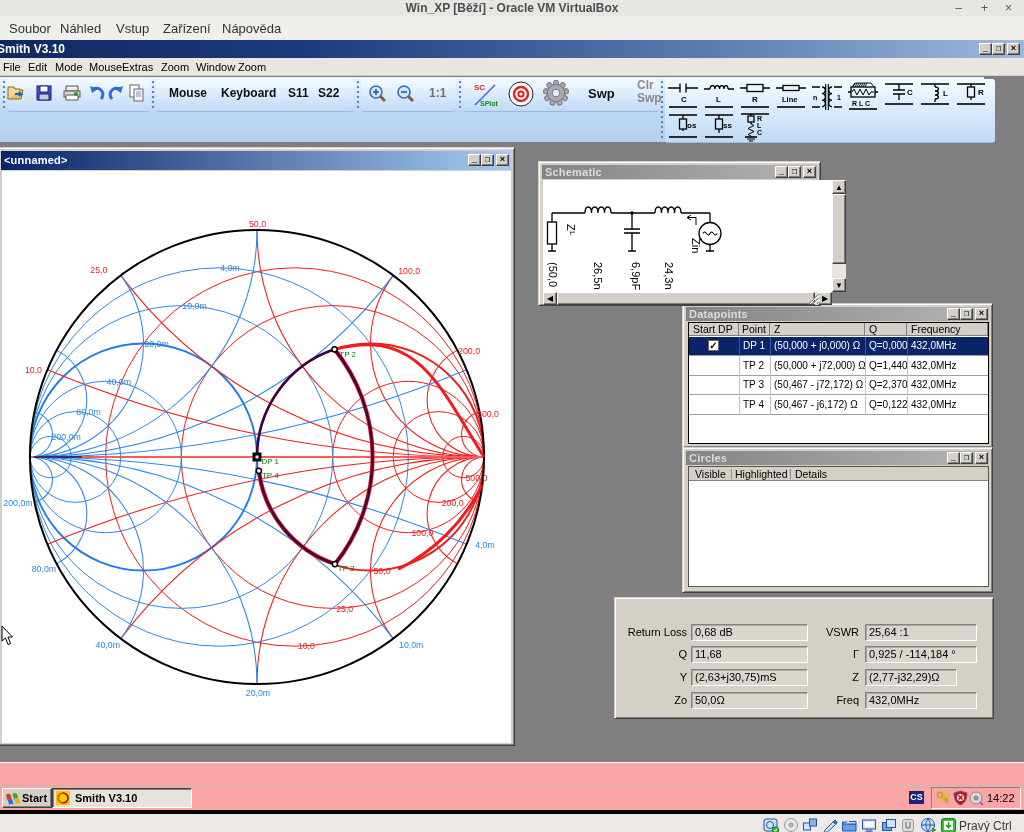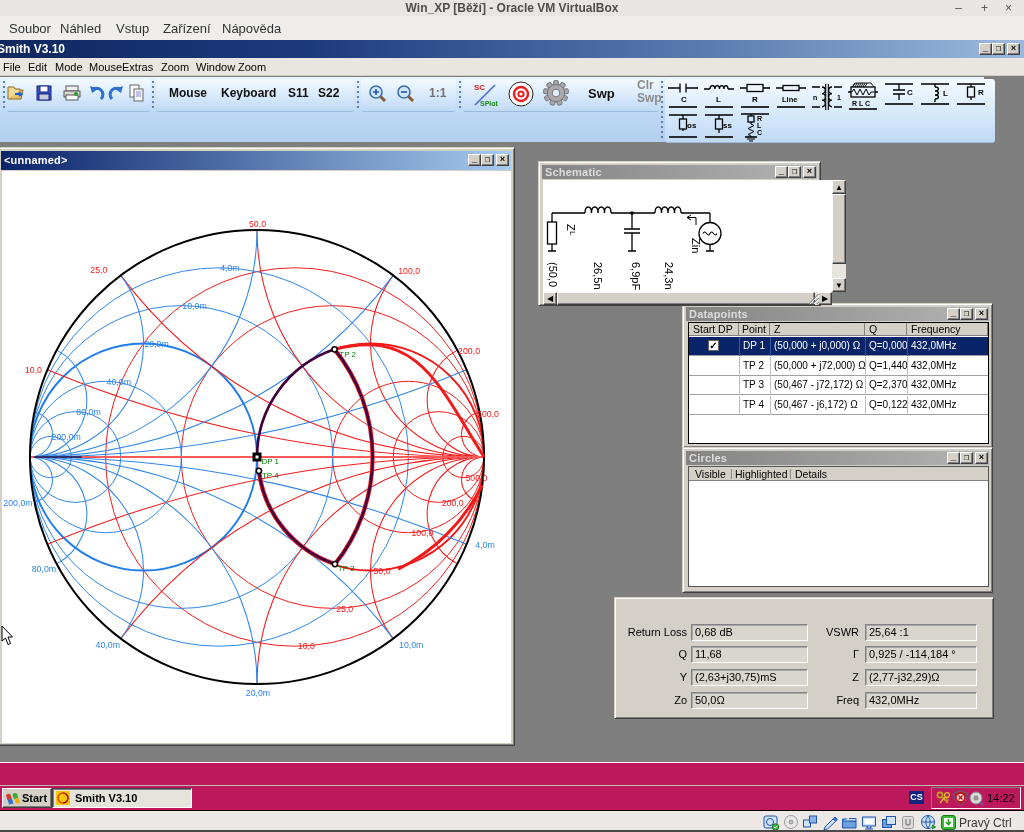--- a/index.html
+++ b/index.html
@@ -29,33 +29,33 @@
 #appmenu{left:0;top:58px;width:1024px;height:18px;background:#e9e6df;font-size:11px;color:#000;border-bottom:1px solid #d0cdc5}
 #appmenu span{position:absolute;top:3px}
 #toolbar{left:0;top:77px;width:984px;height:65px;background:linear-gradient(#eaf4ff, #bed8f4 55%, #b4cfee)}
 .tgrp{position:absolute;top:2px;height:33px;background:linear-gradient(#f4faff,#cfe4fa 70%,#c0d9f4);
  border-radius:3px;border-bottom:1px solid #9cb9dc}
 .tsep{position:absolute;top:4px;height:30px;width:3px;
  background-image:repeating-linear-gradient(#5a83b4 0 2px, transparent 2px 5px);width:2px}
 .tsep2{height:60px}
 .tlab{position:absolute;font-weight:bold;font-size:12px;color:#111;top:9px}
 
-#taskbar{left:0;top:762px;width:1024px;height:48px;background:#be185d;border-top:1px solid #fff}
+#taskbar{left:0;top:762px;width:1024px;height:48px;background:#fca5a5;border-top:1px solid #fff}
 #taskbar .row2line{position:absolute;left:0;top:22px;width:1024px;height:1px;background:#c0bcb4}
 .startbtn{position:absolute;left:2px;top:25px;width:50px;height:20px;background:#d4d0c8;
  border:1px solid #404040;border-top-color:#fff;border-left-color:#fff;box-shadow:inset -1px -1px 0 #808080;
  font-size:12px;font-weight:bold;color:#000}
 .taskbtn{position:absolute;left:52px;top:25px;width:140px;height:20px;background:#e6e3dc;
  border:1px solid #fff;border-top-color:#404040;border-left-color:#404040;box-shadow:inset 1px 1px 0 #808080;
  font-size:11px;font-weight:bold;color:#000}
 .tray{position:absolute;left:931px;top:24px;width:90px;height:22px;border:1px solid #fff;border-top-color:#808080;border-left-color:#808080}
 .cs{position:absolute;left:909px;top:28px;width:15px;height:13px;background:#16247e;color:#fff;font-size:9px;
  font-weight:bold;text-align:center;line-height:13px}
 
-#vbstatus{left:0;top:810px;width:1024px;height:22px;background:#ebe8e5;border-top:1px solid #000000}
+#vbstatus{left:0;top:810px;width:1024px;height:22px;background:#ebe8e5;border-top:4px solid #000000}
 
 .fld{position:absolute;height:17px;background:#d9d6cf;border:1px solid #fff;border-top-color:#828282;
  border-left-color:#828282;box-shadow:inset 1px 1px 0 #a8a8a8;font-size:11px;color:#000;line-height:15px;padding-left:3px}
 .flab{position:absolute;font-size:11px;color:#000;text-align:right}
 </style></head><body>
 <div id="vbtitle" class="abs">Win_XP [Běží] - Oracle VM VirtualBox<span style="position:absolute;right:62px;top:0;font-weight:normal;color:#555">–</span><span style="position:absolute;right:36px;top:0;font-weight:normal;color:#555">+</span><span style="position:absolute;right:12px;top:0;font-weight:normal;color:#555">×</span></div>
 <div id="vbmenu" class="abs">
     <span style="left:9px">Soubor</span>
     <span style="left:60px">Náhled</span>
     <span style="left:116px">Vstup</span>
@@ -456,21 +456,21 @@
 <div class="fld" style="left:76px;top:48px;width:117px">11,68</div>
 <div class="flab" style="left:10px;top:73px;width:62px">Y</div>
 <div class="fld" style="left:76px;top:71px;width:117px">(2,63+j30,75)mS</div>
 <div class="flab" style="left:10px;top:96px;width:62px">Zo</div>
 <div class="fld" style="left:76px;top:94px;width:117px">50,0Ω</div>
 <div class="flab" style="left:180px;top:28px;width:64px">VSWR</div>
 <div class="fld" style="left:250px;top:26px;width:112px">25,64 :1</div>
 <div class="flab" style="left:180px;top:50px;width:64px">Γ</div>
 <div class="fld" style="left:250px;top:48px;width:112px">0,925 / -114,184 °</div>
 <div class="flab" style="left:180px;top:73px;width:64px">Z</div>
-<div class="fld" style="left:250px;top:71px;width:112px">(2,77-j32,29)Ω</div>
+<div class="fld" style="left:250px;top:71px;width:92px">(2,77-j32,29)Ω</div>
 <div class="flab" style="left:180px;top:96px;width:64px">Freq</div>
 <div class="fld" style="left:250px;top:94px;width:112px">432,0MHz</div>
 </div>
 <div id="taskbar" class="abs">
 <div class="row2line"></div>
 <div class="startbtn">
       <span class="abs" style="left:2px;top:2px"><svg width="16" height="15" viewBox="0 0 16 15">
           <path d="M1,4 C3,2.5 4,2.5 5.5,3.5 L7,9 C5.5,8 4.5,8 2.5,9.5 Z" fill="#d83b28"></path>
           <path d="M6.5,3.2 C8.5,1.8 9.5,1.8 11,2.8 L12.5,8 C11,7 10,7 8,8.5 Z" fill="#3aaa35" transform="translate(1,0)"></path>
           <path d="M2.8,10 C4.8,8.6 5.8,8.6 7.3,9.6 L8.6,14.5 C7.1,13.5 6.1,13.5 4.1,15 Z" fill="#2e6fd0" transform="translate(0,-1)"></path>

